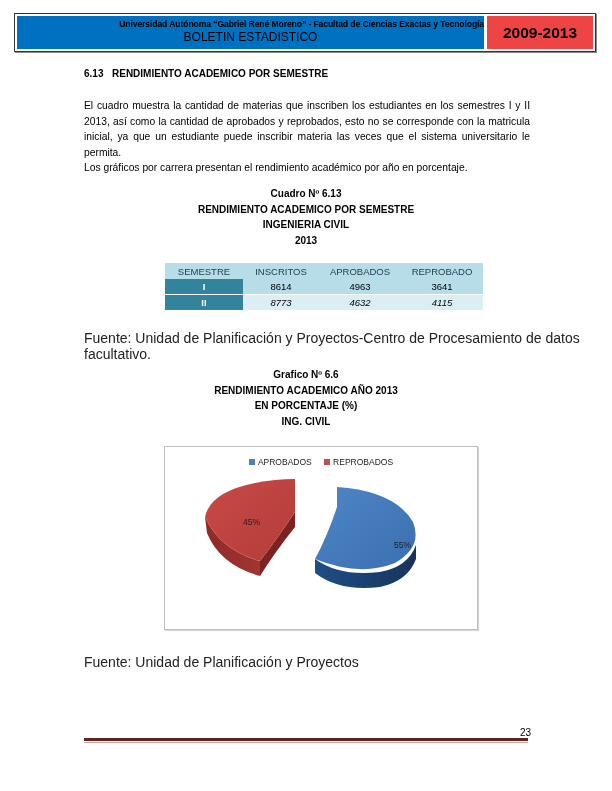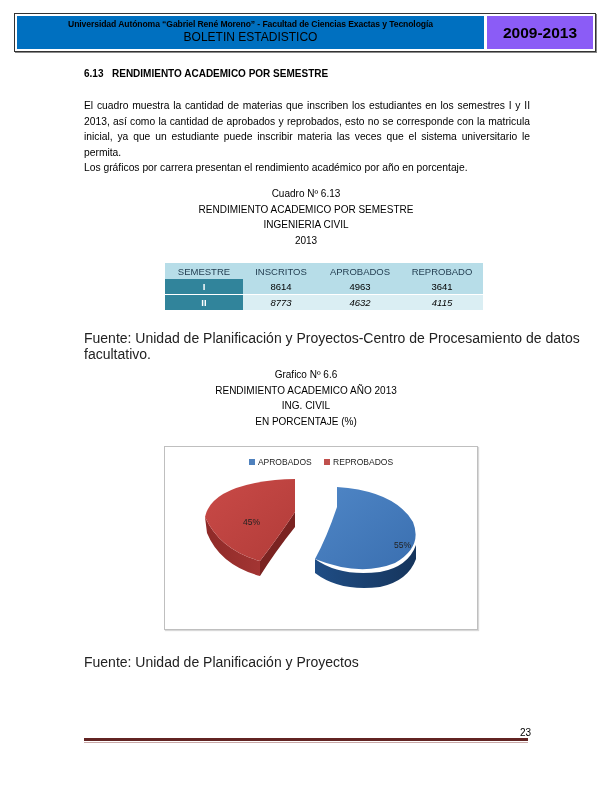--- a/index.html
+++ b/index.html
@@ -4,36 +4,36 @@
 <style>
   html, body { margin: 0; padding: 0; background: #ffffff; }
   body { width: 612px; height: 791px; position: relative; overflow: hidden;
          font-family: "Liberation Sans", sans-serif; color: #000; }
 
   .header { position: absolute; left: 14px; top: 13px; width: 580px; height: 37px;
             border: 1.5px solid #333; background: #fff; box-shadow: 1px 1px 0 #888; }
   .header-blue { position: absolute; left: 2px; top: 2px; width: 467px; height: 33px;
                  background: #0070c0; text-align: center; }
   .header-line1 { font-size: 8.6px; font-weight: bold; margin-top: 3px; letter-spacing: -0.1px;
-                  font-family: "Liberation Sans", sans-serif; }
+                  font-family: "Liberation Sans", sans-serif; text-align: right; }
   .header-line2 { font-size: 12px; font-weight: normal; margin-top: 1px; }
   .header-red { position: absolute; left: 472px; top: 2px; width: 106px; height: 33px;
-                background: #8b5cf6; text-align: center; line-height: 33px;
+                background: #ef4444; text-align: center; line-height: 33px;
                 font-size: 15.5px; font-weight: bold; }
 
   .sec-title { position: absolute; left: 84px; top: 68px; font-size: 10px; font-weight: bold;
                font-family: "Liberation Sans", sans-serif; }
   .sec-title .num { display: inline-block; width: 28px; }
 
   .para { position: absolute; left: 84px; top: 98px; width: 446px; font-size: 10.3px;
           line-height: 15.5px; text-align: justify; }
   .para p { margin: 0; }
   .para .last { text-align: left; }
 
-  .caption { position: absolute; left: 0; width: 612px; text-align: center; font-weight: normal;
+  .caption { position: absolute; left: 0; width: 612px; text-align: center; font-weight: bold;
              font-size: 10px; line-height: 15.5px; }
 
   table.data { position: absolute; left: 165px; top: 263px; border-collapse: collapse;
                font-size: 9.5px; }
   table.data th { background: #b7dde8; color: #1f3a4d; font-weight: normal; height: 16px;
                   padding: 0 10px; text-align: center; }
   table.data td { text-align: center; height: 15px; padding: 0; }
   table.data td.sem { background: #31849b; color: #fff; font-weight: bold; width: 62px; }
   table.data tr.r1 td.v { background: #b7dde8; }
   table.data tr.r2 td.v { background: #daeef3; font-style: italic; }
@@ -101,22 +101,22 @@
       <td class="v">4115</td>
     </tr>
   </tbody>
 </table>
 
 <div class="source" style="top:330px;">Fuente: Unidad de Planificación y Proyectos-Centro de Procesamiento de datos facultativo.</div>
 
 <div class="caption" style="top:367px;">
   <div>Grafico Nº 6.6</div>
   <div>RENDIMIENTO ACADEMICO AÑO 2013</div>
+  <div>EN PORCENTAJE (%)</div>
   <div>ING.  CIVIL</div>
-  <div>EN PORCENTAJE (%)</div>
 </div>
 
 <div class="chart-box">
   <div class="legend">
     <span class="item"><span class="sw" style="background:#4f81bd;"></span><span>APROBADOS</span></span>
     <span class="item"><span class="sw" style="background:#c0504d;"></span><span>REPROBADOS</span></span>
   </div>
   <svg width="312" height="182" style="position:absolute;left:0;top:0;">
     <defs>
       <linearGradient id="gBlueTop" x1="0" y1="0" x2="1" y2="1">

